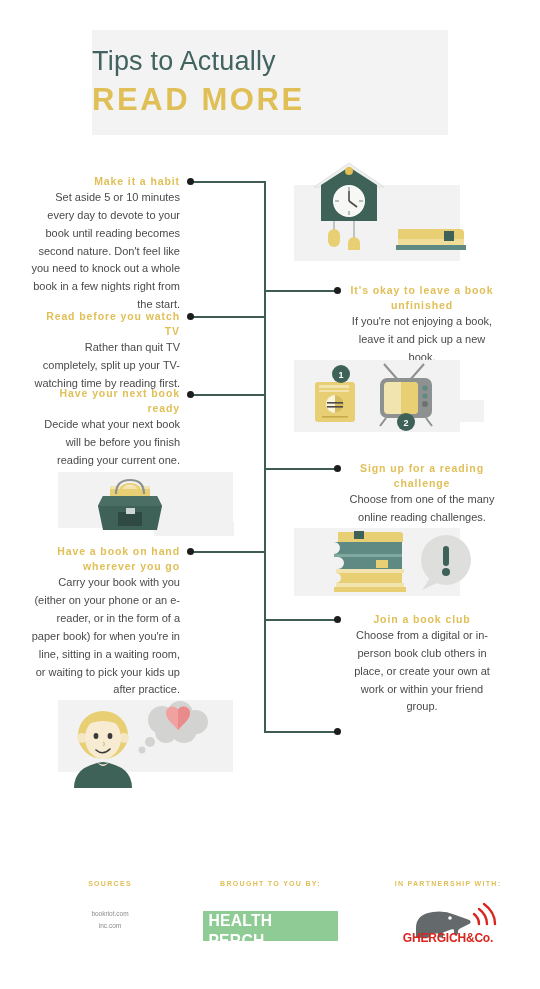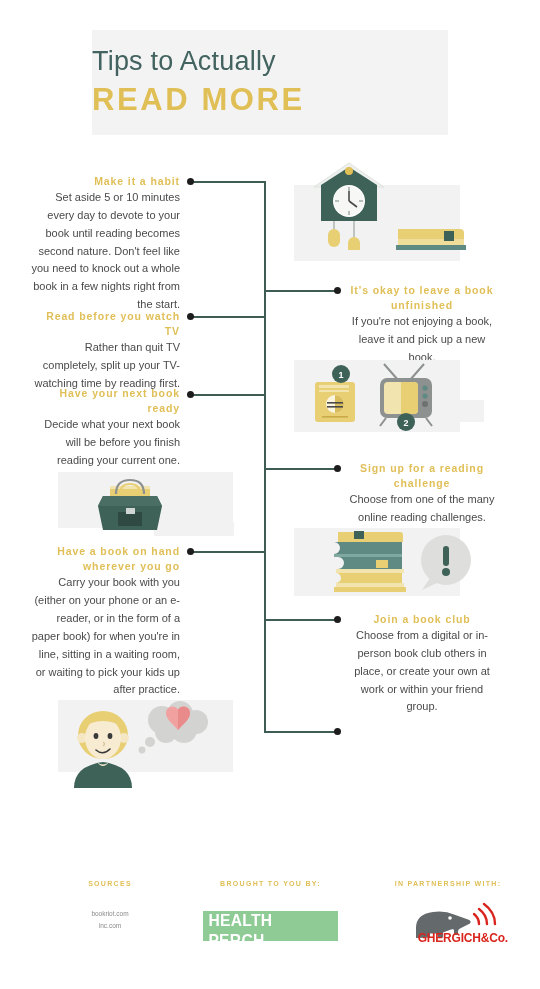--- a/index.html
+++ b/index.html
@@ -72,21 +72,21 @@
     display: flex; align-items: flex-start; justify-content: center;
   }
   .hp-logo span {
     color: #ffffff; font-size: 17px; font-weight: 700;
     letter-spacing: 0.3px; font-family: "Liberation Sans Narrow","Liberation Sans",sans-serif;
     transform: scaleX(0.92);
   }
   .gc-wrap { position: absolute; left: 388px; top: 898px; width: 120px; height: 52px; }
   .gc-name {
     position: absolute; left: 388px; top: 931px; width: 120px;
-    text-align: right; color: #d9251d; font-size: 12px; font-weight: 700;
+    text-align: center; color: #d9251d; font-size: 12px; font-weight: 700;
     letter-spacing: -0.2px;
   }
 </style>
 </head>
 <body>
 
 <div class="page">
 
   <div class="header-band">
     <div class="title-main">Tips to Actually</div>

